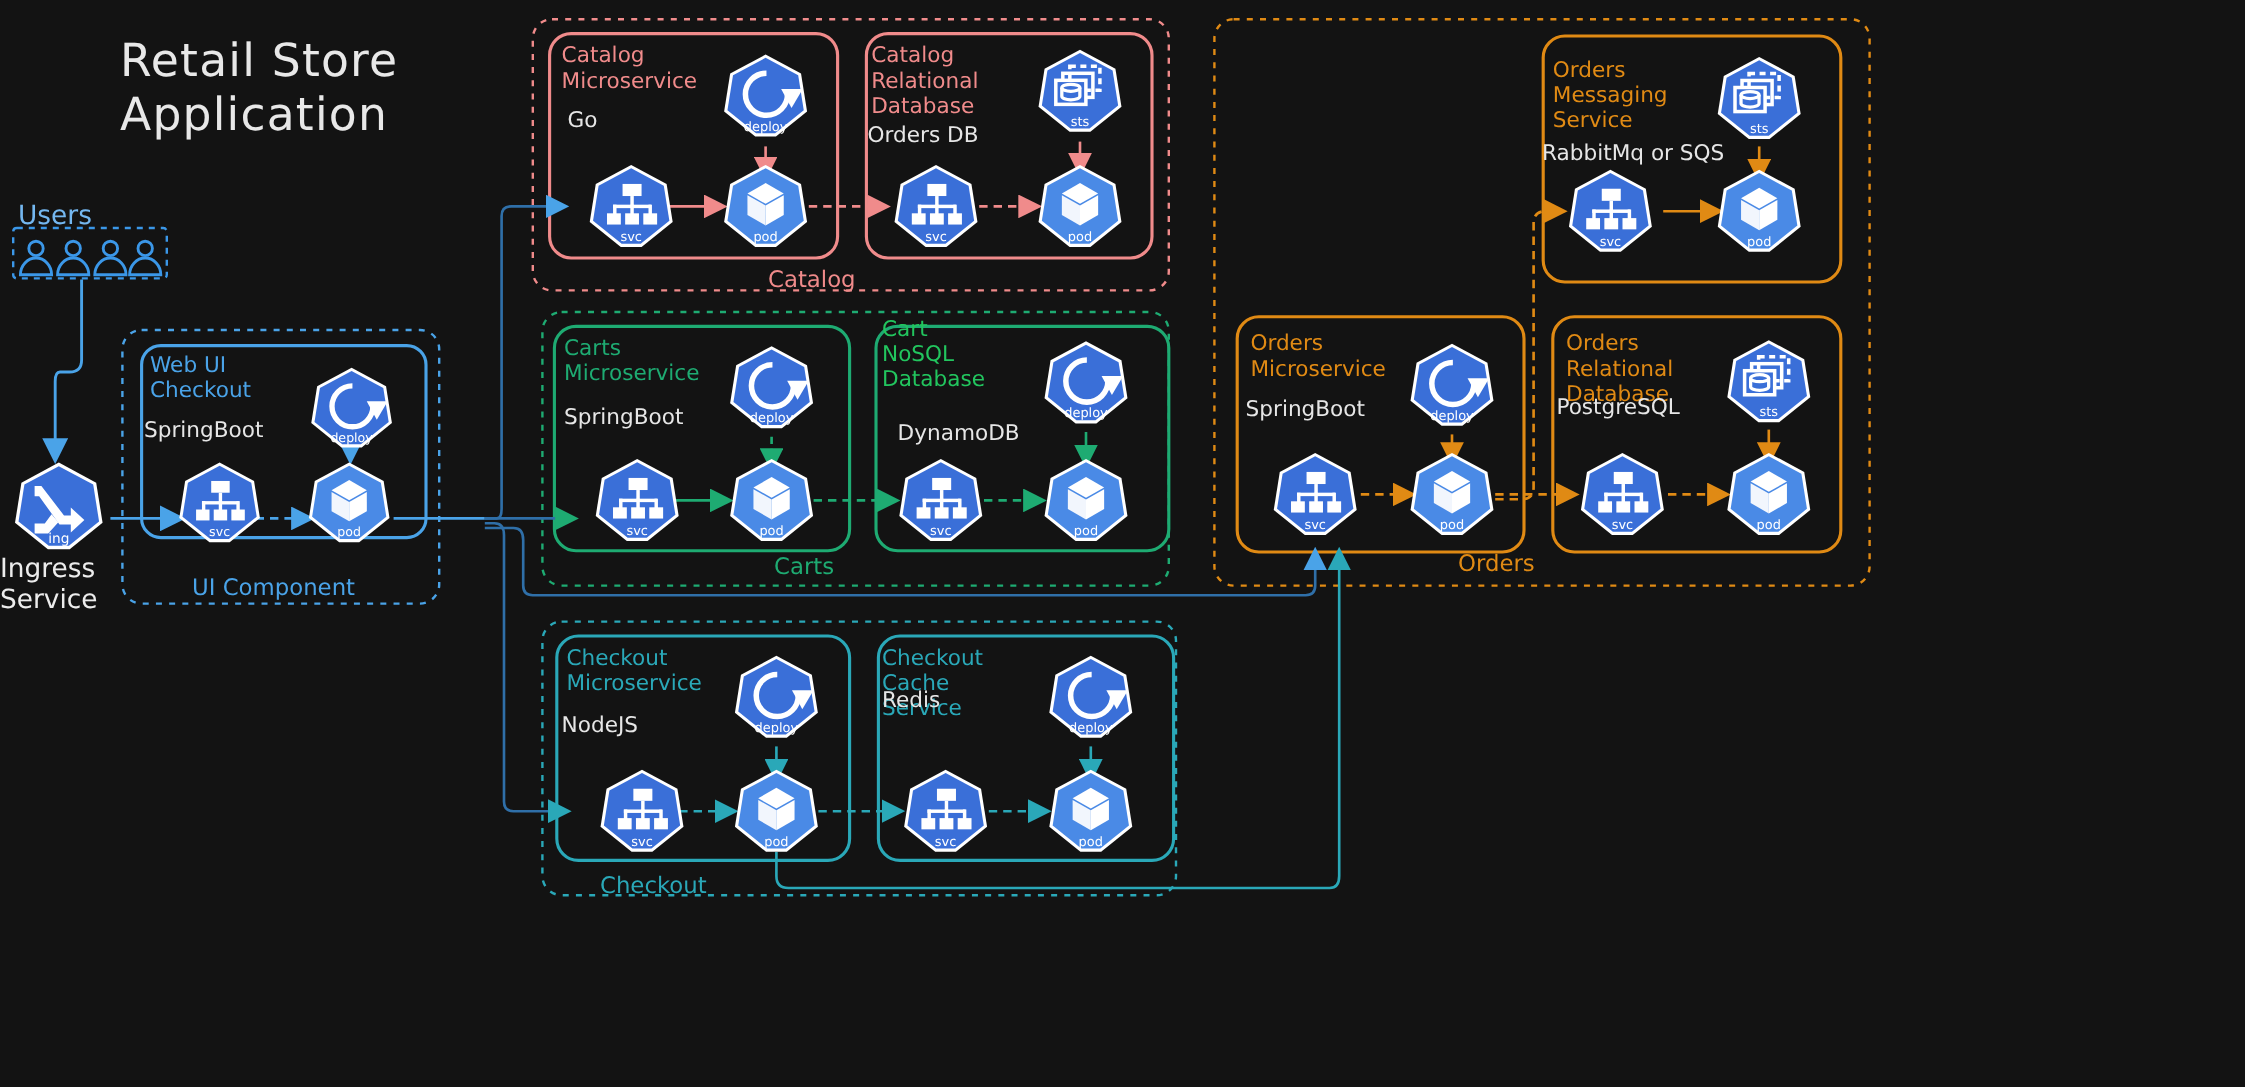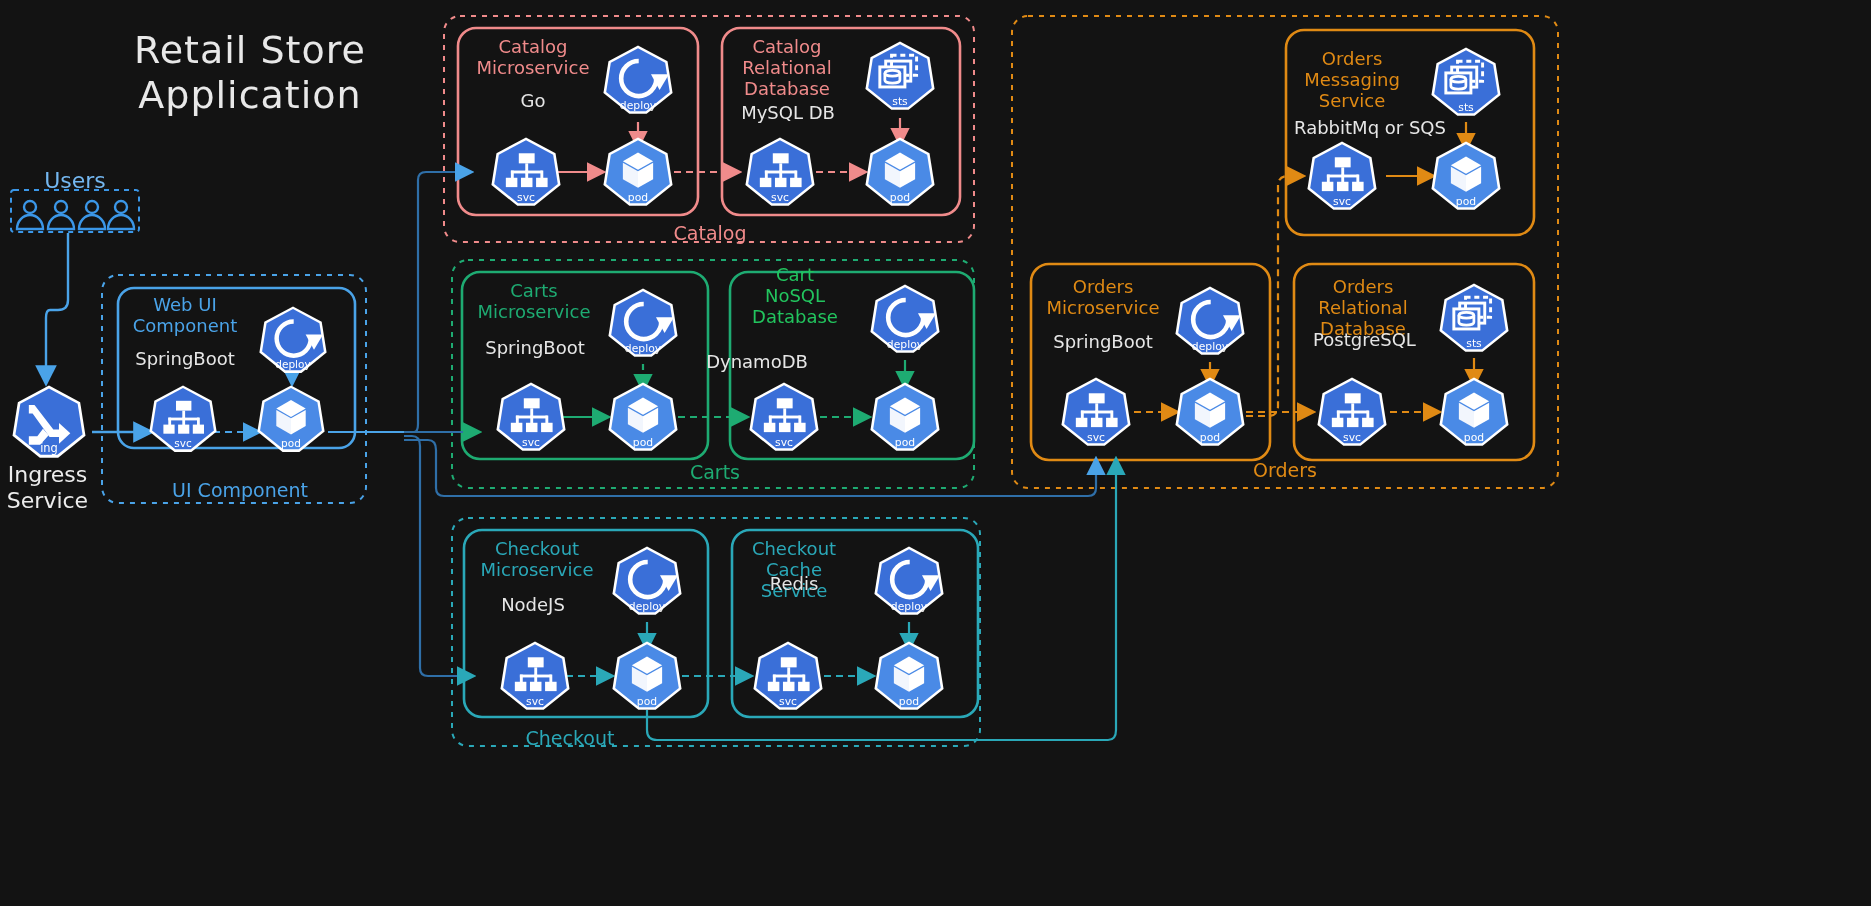--- a/index.html
+++ b/index.html
@@ -1,20 +1,20 @@
 <!DOCTYPE html>
 <html><head>
 <meta charset="utf-8">
 <style>
   html,body{margin:0;padding:0;background:#131313;}
   body{width:1871px;height:906px;position:relative;overflow:hidden;
        font-family:"DejaVu Sans","Liberation Sans",sans-serif;}
   #stage{position:absolute;inset:0;}
   svg.layer{position:absolute;left:0;top:0;width:1871px;height:906px;overflow:visible;}
-  .txt{position:absolute;text-align:center;line-height:1.18;white-space:pre;
+  .txt{position:absolute;text-align:left;line-height:1.18;white-space:pre;
        font-family:"DejaVu Sans","Liberation Sans",sans-serif;}
   .title{color:#e8e8e8;font-size:38px;letter-spacing:1px;}
   .grp-label{font-size:19px;}
   .node-title{font-size:18px;}
   .node-tech{color:#e6e6e6;font-size:18px;}
   .users-label{color:#74b7f0;font-size:22px;}
   .ing-label{color:#ececec;font-size:22px;}
   .k8s-cap{fill:#ffffff;font-size:15px;font-family:"DejaVu Sans","Liberation Sans",sans-serif;}
 </style>
 </head>
@@ -607,40 +607,40 @@
 
   <div class="txt title" style="left:100px;top:28px;width:300px;">Retail Store
 Application</div>
 
   <div class="txt users-label" style="left:15px;top:168px;width:120px;">Users</div>
 
   <div class="txt ing-label" style="left:0px;top:462px;width:95px;">Ingress
 Service</div>
 
   <div class="txt node-title" style="left:125px;top:294px;width:120px;color:#4aa3e8;">Web UI
-Component</div>
+Checkout</div>
   <div class="txt node-tech" style="left:120px;top:348px;width:130px;">SpringBoot</div>
   <div class="txt grp-label" style="left:160px;top:479px;width:160px;color:#4aa3e8;">UI Component</div>
 
   <div class="txt node-title" style="left:468px;top:36px;width:130px;color:#f08b8b;">Catalog
 Microservice</div>
   <div class="txt node-tech" style="left:473px;top:90px;width:120px;">Go</div>
   <div class="txt node-title" style="left:726px;top:36px;width:122px;color:#f08b8b;">Catalog
 Relational
 Database</div>
-  <div class="txt node-tech" style="left:723px;top:102px;width:130px;">MySQL DB</div>
+  <div class="txt node-tech" style="left:723px;top:102px;width:130px;">Orders DB</div>
   <div class="txt grp-label" style="left:640px;top:222px;width:140px;color:#f08b8b;">Catalog</div>
 
   <div class="txt node-title" style="left:470px;top:280px;width:128px;color:#1eab72;">Carts
 Microservice</div>
   <div class="txt node-tech" style="left:470px;top:337px;width:130px;">SpringBoot</div>
   <div class="txt node-title" style="left:735px;top:264px;width:120px;color:#22c55e;">Cart
 NoSQL
 Database</div>
-  <div class="txt node-tech" style="left:692px;top:351px;width:130px;">DynamoDB</div>
+  <div class="txt node-tech" style="left:748px;top:351px;width:130px;">DynamoDB</div>
   <div class="txt grp-label" style="left:645px;top:461px;width:140px;color:#1eab72;">Carts</div>
 
   <div class="txt node-title" style="left:472px;top:538px;width:130px;color:#2aa8b8;">Checkout
 Microservice</div>
   <div class="txt node-tech" style="left:468px;top:594px;width:130px;">NodeJS</div>
   <div class="txt node-title" style="left:735px;top:538px;width:118px;color:#2aa8b8;">Checkout
 Cache
 Service</div>
   <div class="txt node-tech" style="left:735px;top:573px;width:118px;">Redis</div>
   <div class="txt grp-label" style="left:500px;top:727px;width:140px;color:#2aa8b8;">Checkout</div>

